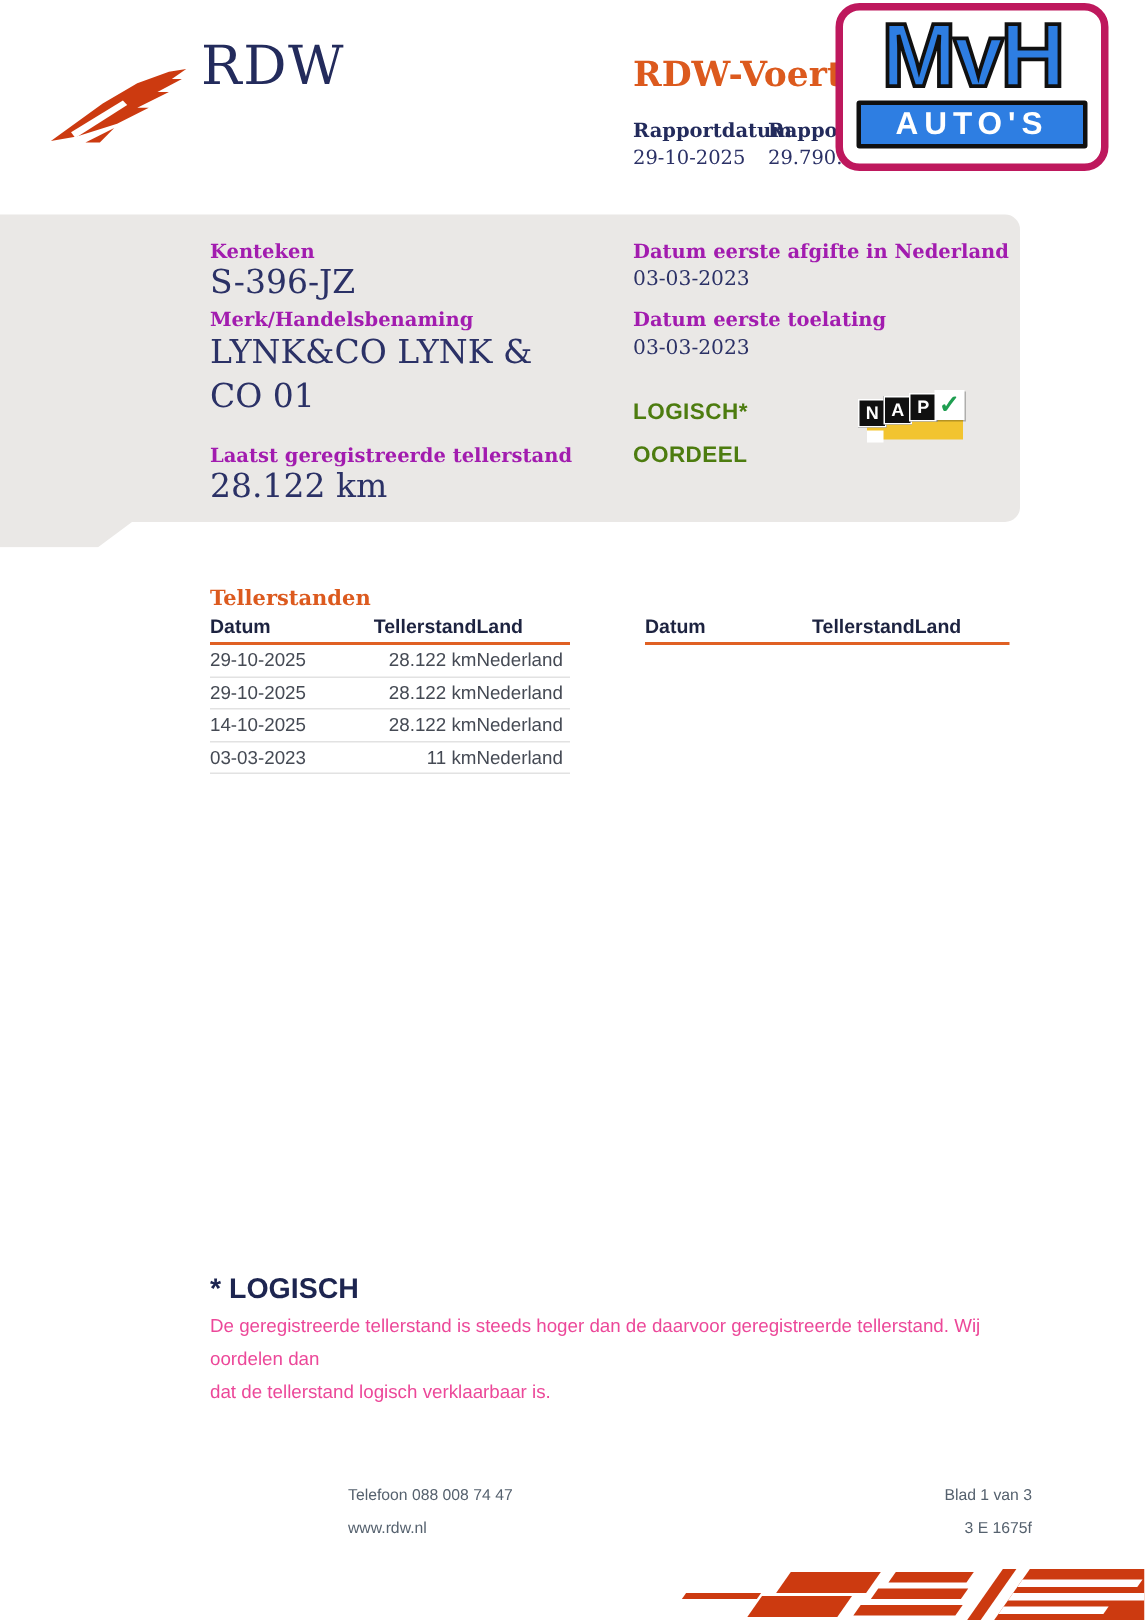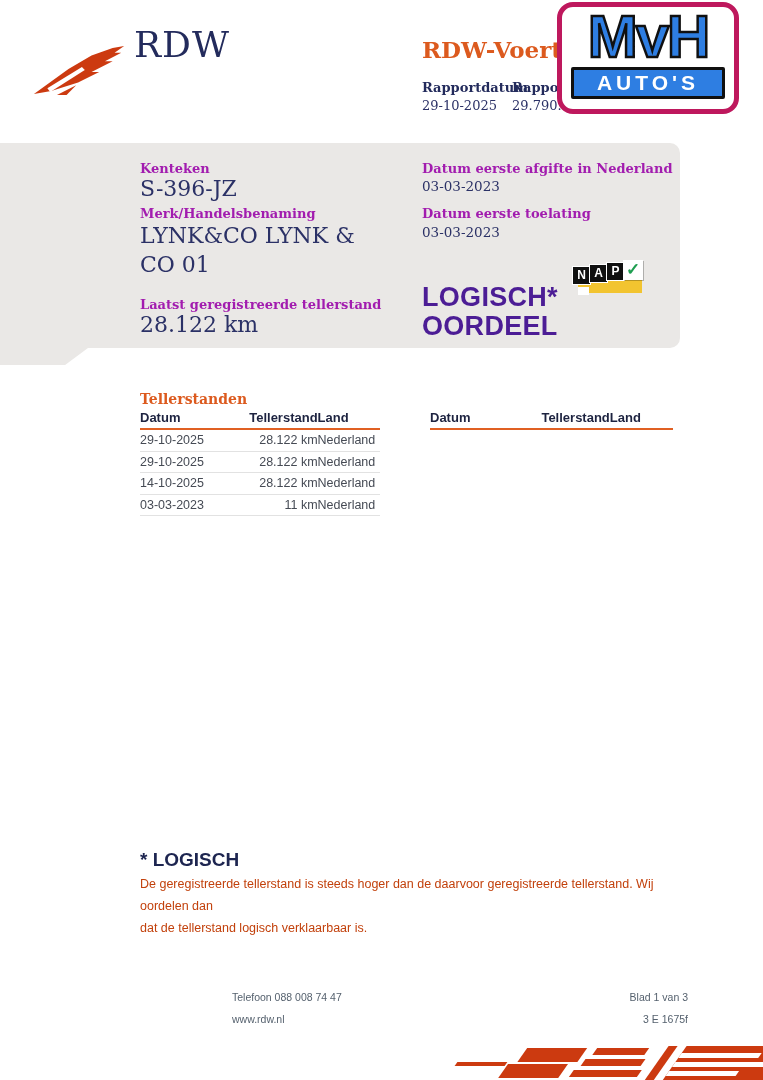--- a/index.html
+++ b/index.html
@@ -28,22 +28,22 @@
               color:#fff;font-weight:bold;font-size:21px;letter-spacing:4px;line-height:26px;}
 
   
   #summary-box{left:0;top:143px;width:680px;height:205px;background:#EAE8E6;
                border-radius:0 10px 10px 0;}
   #summary-box::after{content:"";position:absolute;left:0;top:205px;width:88px;height:17px;
                background:#EAE8E6;clip-path:polygon(0 0,100% 0,74% 100%,0 100%);}
   .f-label{font-size:13px;font-weight:bold;color:#a21caf;white-space:nowrap;}
   .f-value-lg{font-size:22px;color:#2B3166;line-height:29px;white-space:pre-line;}
   .f-value-sm{font-size:13.5px;color:#2B3166;}
-  #judgement{left:422px;top:260px;font-size:27px;font-weight:bold;color:#4c1d95;
-             line-height:29px;letter-spacing:0.3px;margin-top:23px;}
+  #judgement{left:422px;top:260px;font-size:15px;font-weight:bold;color:#4d7c0f;
+             line-height:29px;letter-spacing:0.3px;}
 
   
   #nap-logo{left:570px;top:258px;width:78px;height:42px;}
   #nap-yellow{position:absolute;left:8px;top:15px;width:64px;height:20px;background:#F2C430;}
   #nap-white-sq{position:absolute;left:8px;top:29px;width:11px;height:8px;background:#ffffff;}
   .nap-tile{position:absolute;width:17px;height:17px;background:#101010;color:#fff;
             font-weight:bold;font-size:12px;line-height:17px;text-align:center;
             border:1px solid #fff;}
   #nap-n{left:2px;top:8px;}
   #nap-a{left:19px;top:6px;}
@@ -60,21 +60,21 @@
   .m-head{display:flex;border-bottom:2.5px solid #E06023;padding-bottom:3px;}
   .m-head span{font-size:13px;font-weight:bold;color:#1D2340;}
   .m-row{display:flex;border-bottom:1px solid #E2E2E2;height:20.5px;align-items:center;}
   .m-row span{font-size:12.5px;color:#454A54;}
   .c1{width:40%;text-align:left;}
   .c2{width:34%;text-align:right;}
   .c3{width:26%;text-align:left;}
 
   
   #footnote-title{left:140px;top:849px;font-size:19px;font-weight:bold;color:#1D2550;}
-  #footnote-text{left:140px;top:873px;width:560px;font-size:12.5px;color:#c2410c;
+  #footnote-text{left:140px;top:873px;width:560px;font-size:12.5px;color:#ec4899;
                  line-height:22px;white-space:pre-line;}
 
   
   .ftr{font-size:10.5px;color:#55616E;line-height:22px;}
   #footer-address{left:140px;top:986px;}
   #footer-contact{left:232px;top:986px;}
   #footer-page{left:140px;top:986px;width:548px;text-align:right;}
 </style>
 </head>
 <body>

